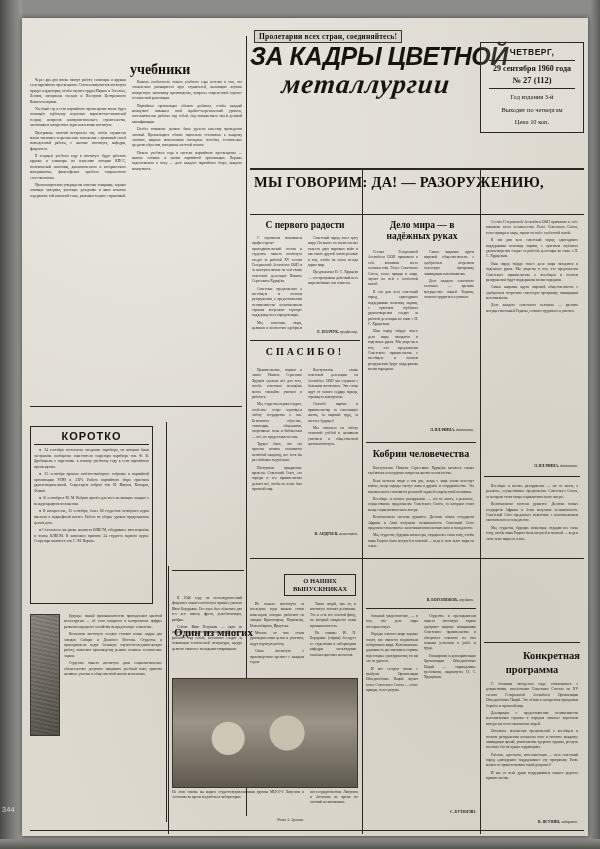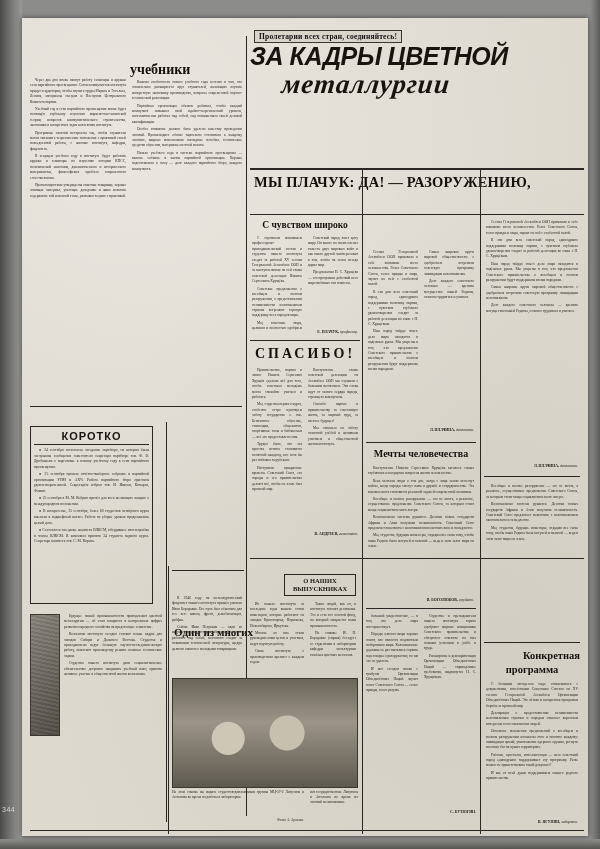--- a/index.html
+++ b/index.html
@@ -272,21 +272,21 @@
     white-space: nowrap;
   }
   .sec-head {
     font-family: "Liberation Serif", serif;
     font-weight: bold;
     font-size: 9.5px;
     color: #15120e;
     text-align: center;
   }
   .sec-head.big {
-    font-size: 14px;
+    font-size: 10px;
     letter-spacing: 3px;
   }
   .sign {
     font-family: "Liberation Serif", serif;
     font-size: 3.8px;
     font-weight: bold;
     text-align: right;
     margin-top: 2px;
   }
   .sign .role { font-weight: normal; font-style: italic; }
@@ -319,20 +319,30 @@
   <div class="scan-bottom"></div>
   <div class="edge-mark" style="top:806px;">344</div>
 
   <div class="paper">
 
     <div class="masthead">
       <div class="banner-slogan">Пролетарии всех стран, соединяйтесь!</div>
       <div class="title-block">
         <div class="title-main">ЗА КАДРЫ ЦВЕТНОЙ</div>
         <div class="title-sub">металлургии</div>
+      </div>
+      <div class="issue-box">
+        <div class="day">ЧЕТВЕРГ,</div>
+        <div class="issue-rule"></div>
+        <div class="date">29 сентября 1960 года</div>
+        <div class="num">№ 27 (112)</div>
+        <div class="issue-rule"></div>
+        <div class="small">Год издания 3-й</div>
+        <div class="small">Выходит по четвергам</div>
+        <div class="small">Цена 10 коп.</div>
       </div>
 
       <div class="lead-head2">учебники</div>
     </div>
 
     <div class="col-text lead-c1">
       <p>Через два дня вновь начнут работу семинары и кружки сети партийного просвещения. Сотни коммунистов института придут в аудитории, чтобы изучать труды Маркса и Энгельса, Ленина, материалы съездов и Пленумов Центрального Комитета партии.</p>
       <p>Учебный год в сети партийного просвещения вновь будет посвящён глубокому изучению марксистско-ленинской теории, вопросов коммунистического строительства, экономики и конкретных задач коллектива института.</p>
       <p>Программы занятий построены так, чтобы слушатели могли связывать теоретические положения с практикой своей повседневной работы, с жизнью института, кафедры, факультета.</p>
       <p>В текущем учебном году в институте будут работать кружки и семинары по изучению истории КПСС, политической экономии, диалектического и исторического материализма, философских проблем современного естествознания.</p>
@@ -391,26 +401,26 @@
     <div class="photo people" style="left:150px; top:660px; width:184px; height:108px;"></div>
     <div class="caption" style="position:absolute; left:150px; top:772px; width:132px;">На этом снимке вы видите студентов-дипломников группы МЦ-57-2 Лапутина и Антонова во время их работы в лаборатории.</div>
     <div class="caption" style="position:absolute; left:150px; top:800px; width:132px; text-align:right; font-style:italic;">Фото А. Арсеева.</div>
     <div class="caption" style="position:absolute; left:288px; top:772px; width:48px;">вот государственная. Лапутина и Антонова во время их занятий по автоматике.</div>
 
     <div class="rule-v" style="left:146px; top:548px; height:268px;"></div>
     <div class="rule-v" style="left:340px; top:150px; height:666px;"></div>
 
     <div class="rule-h" style="left:228px; top:150px; width:334px; height:2px;"></div>
     <div class="mygovorim">
-      <span class="mg-main">МЫ ПЛАЧУК:</span>
+      <span class="mg-main">МЫ ГОВОРИМ:</span>
       <span class="mg-main" style="font-weight:bold;">ДА! — РАЗОРУЖЕНИЮ,</span>
     </div>
     <div class="rule-h" style="left:228px; top:196px; width:334px;"></div>
 
-    <div class="sec-head" style="position:absolute; left:230px; top:202px; width:106px;">С чувством широко</div>
+    <div class="sec-head" style="position:absolute; left:230px; top:202px; width:106px;">С первого радости</div>
     <div class="col-text" style="position:absolute; left:230px; top:218px; width:50px; height:96px;">
       <p>С огромным вниманием профессорско-преподавательский состав и студенты нашего института следят за работой XV сессии Генеральной Ассамблеи ООН и за выступлениями на ней главы советской делегации Никиты Сергеевича Хрущёва.</p>
       <p>Советские предложения о всеобщем и полном разоружении, о предоставлении независимости колониальным странам встречают горячую поддержку всех народов мира.</p>
       <p>Мы, советские люди, целиком и полностью одобряем внешнюю политику нашей партии и правительства, направленную на сохранение и упрочение мира во всём мире.</p>
     </div>
     <div class="col-text" style="position:absolute; left:286px; top:218px; width:50px; height:88px;">
       <p>Советский народ знает цену миру. Он вынес на своих плечах тяжесть двух мировых войн и как никто другой заинтересован в том, чтобы на земле всегда царил мир.</p>
       <p>Предложения Н. С. Хрущёва — это программа действий всех миролюбивых сил планеты.</p>
     </div>
     <div class="sign" style="position:absolute; left:286px; top:310px; width:50px;">
@@ -441,36 +451,37 @@
       <p>большой уверенностью, — в том, что дело мира восторжествует.</p>
       <p>Народы земного шара хорошо знают, кто является подлинным поборником мира. Колониальные державы не раз пытались сорвать переговоры о разоружении, но им это не удалось.</p>
       <p>И вот сегодня вновь с трибуны Организации Объединённых Наций звучит голос Советского Союза — голос правды, голос разума.</p>
     </div>
     <div class="col-text" style="position:absolute; left:402px; top:596px; width:52px; height:204px;">
       <p>Студенты и преподаватели нашего института горячо одобряют мирные инициативы Советского правительства и обязуются ответить на них новыми успехами в учёбе и труде.</p>
       <p>Расширение и демократизация Организации Объединённых Наций — справедливое требование, выдвинутое Н. С. Хрущёвым.</p>
     </div>
     <div class="sign" style="position:absolute; left:402px; top:790px; width:52px;">С. БУТЮГИН.</div>
 
+    <div class="sec-head" style="position:absolute; left:346px; top:202px; width:108px; line-height:1.15;"><span>Дело мира — в надёжных руках</span></div>
     <div class="col-text" style="position:absolute; left:346px; top:232px; width:50px; height:172px;">
       <p>Сессия Генеральной Ассамблеи ООН приковала к себе внимание всего человечества. Голос Советского Союза, голос правды и мира, звучит на ней с особенной силой.</p>
       <p>В эти дни весь советский народ, единодушно поддерживая политику партии, с чувством глубокого удовлетворения следит за работой делегации во главе с Н. С. Хрущёвым.</p>
       <p>Наш народ твёрдо знает: дело мира находится в надёжных руках. Мы уверены в том, что предложения Советского правительства о всеобщем и полном разоружении будут поддержаны всеми народами.</p>
     </div>
     <div class="col-text" style="position:absolute; left:402px; top:232px; width:50px; height:172px;">
       <p>Самые широкие круги мировой общественности с одобрением встретили советскую программу ликвидации колониализма.</p>
       <p>Долг каждого советского человека — крепить могущество нашей Родины, отлично трудиться и учиться.</p>
     </div>
     <div class="sign" style="position:absolute; left:402px; top:408px; width:50px;">
       <span>Л. ПЛАЧИНА,</span>
       <span class="role">дипломник.</span>
     </div>
 
     <div class="rule-h" style="left:344px; top:424px; width:110px;"></div>
-    <div class="sec-head" style="position:absolute; left:344px; top:430px; width:110px; font-size:10px;">Мечты человечества</div>
+    <div class="sec-head" style="position:absolute; left:344px; top:430px; width:110px; font-size:10px;">Кобрин человечества</div>
     <div class="col-text" style="position:absolute; left:346px; top:448px; width:106px; height:128px;">
       <p>Выступление Никиты Сергеевича Хрущёва касалось самых глубинных и насущных вопросов жизни человечества.</p>
       <p>Века мечтали люди о том дне, когда с лица земли исчезнут войны, когда народы смогут жить в дружбе и сотрудничестве. Эта вековая мечта становится реальной задачей современной политики.</p>
       <p>Всеобщее и полное разоружение — это не мечта, а реальное, осуществимое предложение Советского Союза, за которым стоит мощь социалистического лагеря.</p>
       <p>Колониальная система рушится. Десятки новых государств Африки и Азии получили независимость. Советский Союз предлагает покончить с колониализмом окончательно и немедленно.</p>
       <p>Мы, студенты, будущие инженеры, отдадим все силы тому, чтобы наша Родина была могучей и сильной — ведь в этом залог мира на земле.</p>
     </div>
     <div class="sign" style="position:absolute; left:390px; top:578px; width:62px;">
       <span>В. БОГОЛЮБОВ,</span>
       <span class="role">студент.</span>

